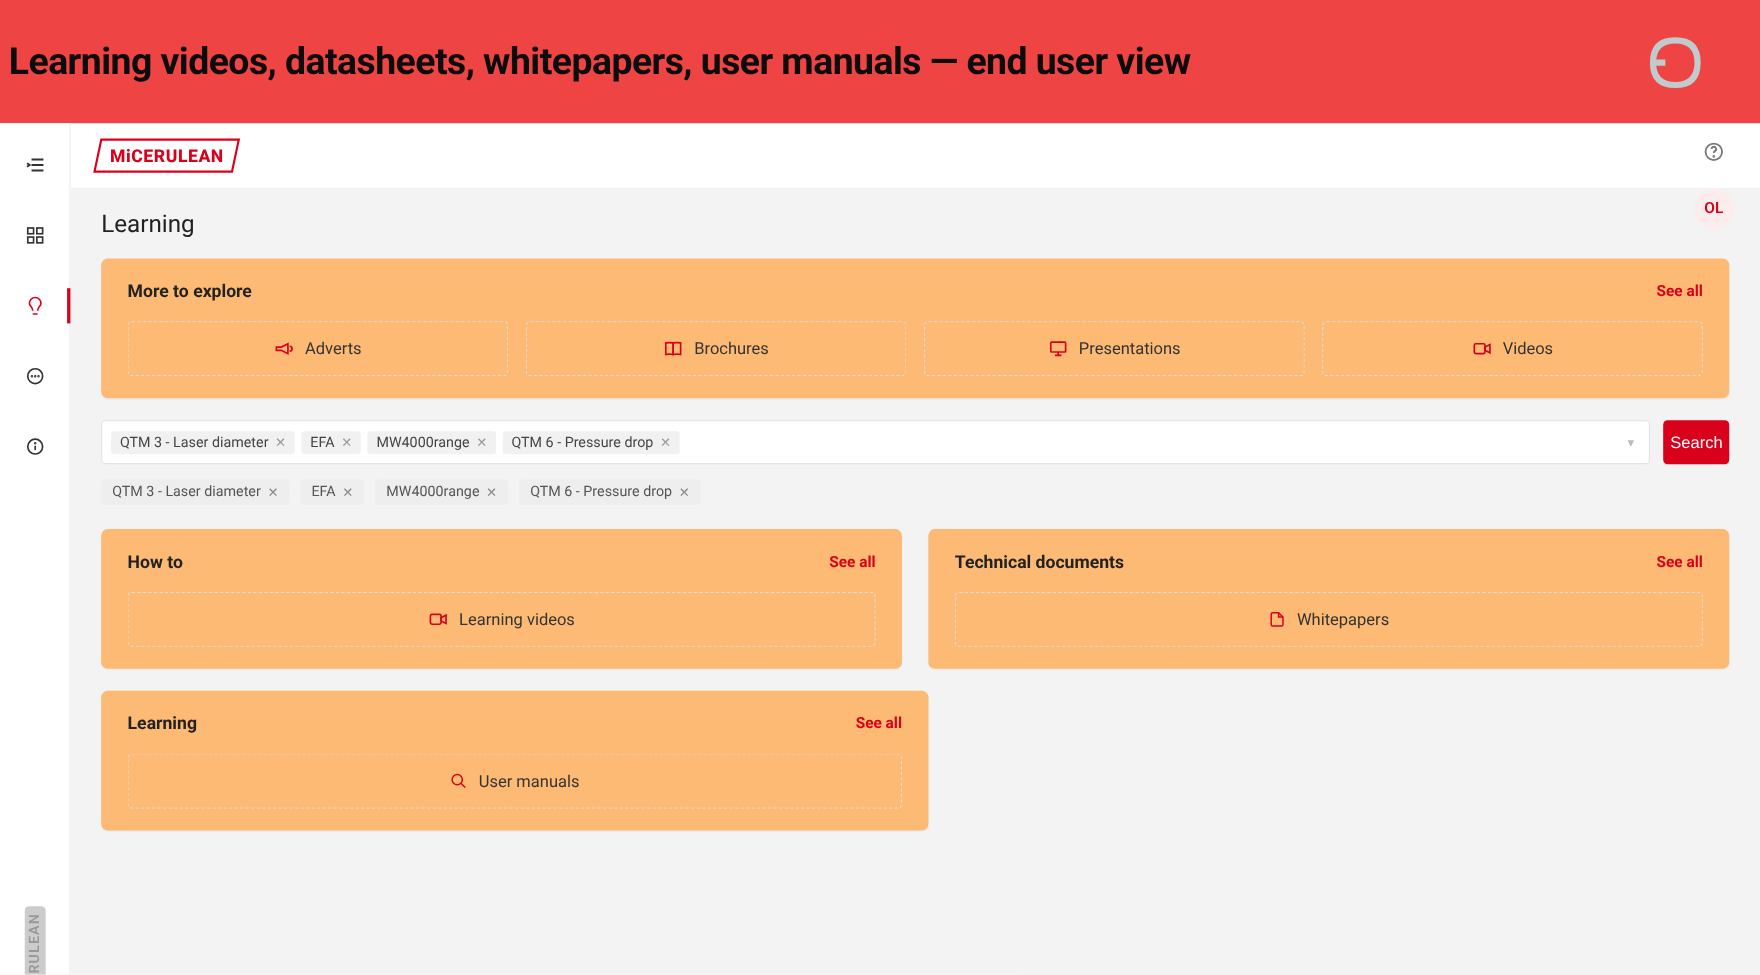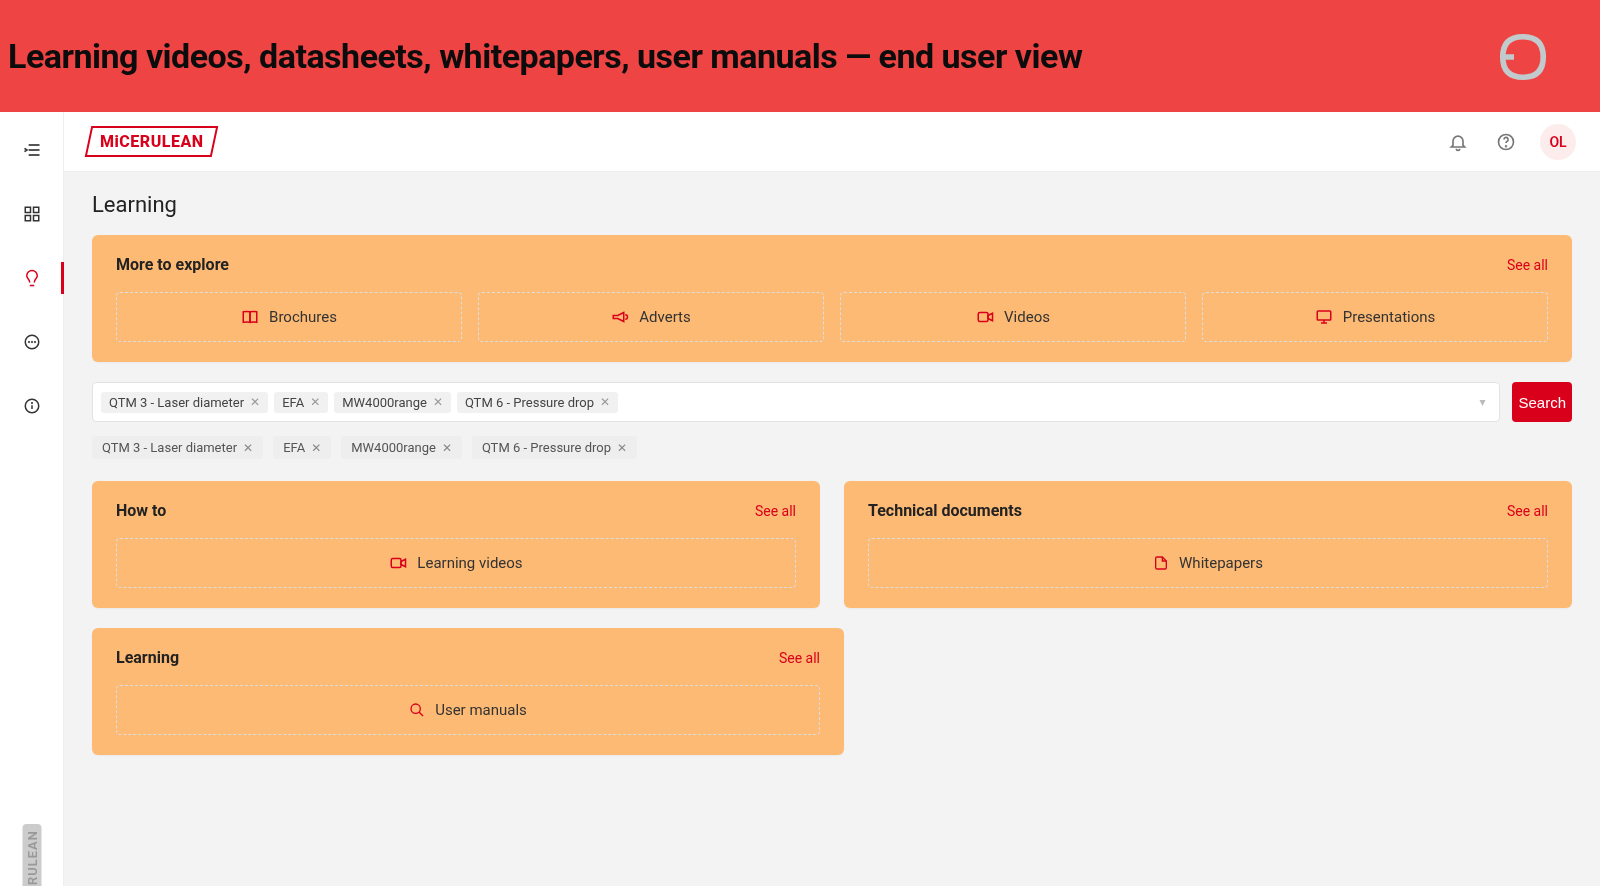--- a/index.html
+++ b/index.html
@@ -15,31 +15,31 @@
 .sidebar-item { width: 40px; height: 40px; display: flex; align-items: center; justify-content: center; cursor: pointer; color: #333; position: relative; }
 .sidebar-item.active { color: #d9001b; }
 .sidebar-item.active::after { content: ""; position: absolute; right: -12px; top: 4px; bottom: 4px; width: 3px; background: #d9001b; }
 .sidebar-brand { position: absolute; bottom: 10px; left: 50%; transform: translateX(-50%) rotate(-90deg); transform-origin: center; color: #999; font-size: 13px; font-weight: 600; letter-spacing: 1px; white-space: nowrap; background:#ccc; border-radius:4px; padding:2px 6px; }
 
 .main { flex: 1; display: flex; flex-direction: column; background: #f3f3f3; overflow:hidden; }
 
 .topbar { height: 60px; background: #fff; border-bottom: 1px solid #eee; display: flex; align-items: center; padding: 0 24px; }
 .logo-badge { border: 2px solid #d9001b; padding: 4px 10px; transform: skewX(-12deg); }
 .logo-badge span { display: inline-block; transform: skewX(12deg); color: #d9001b; font-weight: 800; font-size: 16px; letter-spacing: 0.5px; }
-.topbar-right { margin-left: auto; display: flex; align-items: center; gap: 20px; }
+.topbar-right { margin-left: auto; display: flex; align-items: center; gap: 20px; flex-direction: column; }
 .icon-btn { width: 28px; height: 28px; display: flex; align-items: center; justify-content: center; cursor: pointer; color: #666; }
 .avatar { width: 36px; height: 36px; border-radius: 50%; background: #fdecec; color: #d9001b; display: flex; align-items: center; justify-content: center; font-weight: 600; font-size: 14px; cursor: pointer; }
 
 .content { flex: 1; padding: 20px 28px; overflow-y: auto; }
 .page-title { font-size: 22px; font-weight: 400; color: #222; margin-bottom: 18px; }
 
 .card { background: #fdba74; border-radius: 6px; padding: 20px 24px; margin-bottom: 20px; box-shadow: 0 1px 2px rgba(0,0,0,0.04); }
 .card-head { display: flex; align-items: center; justify-content: space-between; margin-bottom: 18px; }
 .card-title { font-size: 16px; font-weight: 700; color: #222; }
-.see-all { color: #d9001b; font-size: 14px; cursor: pointer; text-decoration: none; }
+.see-all { color: #d9001b; font-size: 14px; cursor: pointer; text-decoration: none; font-weight: bold; }
 
 .tile-row { display: flex; gap: 16px; }
 .tile-row.two > .tile { flex: 1; }
 .tile { flex: 1; border: 1px dashed #ddd; border-radius: 4px; height: 50px; display: flex; align-items: center; justify-content: center; gap: 10px; cursor: pointer; color: #333; font-size: 15px; }
 .tile-icon { color: #d9001b; display:flex; align-items:center; }
 
 .search-row { display: flex; gap: 12px; margin-bottom: 14px; }
 .search-box { flex: 1; background: #fff; border: 1px solid #e3e3e3; border-radius: 4px; display: flex; align-items: center; padding: 4px 8px; gap: 6px; min-height: 36px; position:relative; }
 .chip { background: #f1f1f1; border-radius: 3px; padding: 3px 8px; font-size: 13px; color: #444; display: inline-flex; align-items: center; gap: 6px; }
 .chip .x { color: #999; cursor: pointer; font-size: 12px; }
@@ -135,53 +135,53 @@
 
       <div class="card">
         <div class="card-head">
           <div class="card-title">More to explore</div>
           <a class="see-all">See all</a>
         </div>
         <div class="tile-row">
           <div class="tile">
             <span class="tile-icon">
                 <svg width="18" height="18" viewBox="0 0 24 24" fill="none" stroke="#d9001b" stroke-width="2">
+                  <path d="M3 10 v4 l6 0 l8 4 V6 l-8 4 z"></path>
+                  <path d="M19 9 a3 3 0 0 1 0 6"></path>
+                </svg>
+              </span>
+            <span>Adverts</span>
+          </div>
+          <div class="tile">
+            <span class="tile-icon">
+                <svg width="18" height="18" viewBox="0 0 24 24" fill="none" stroke="#d9001b" stroke-width="2">
                   <path d="M3 5 a9 3 0 0 1 9 0 v14 a9 3 0 0 0-9 0 z"></path>
                   <path d="M21 5 a9 3 0 0 0-9 0 v14 a9 3 0 0 1 9 0 z"></path>
                 </svg>
               </span>
             <span>Brochures</span>
-          </div>
-          <div class="tile">
-            <span class="tile-icon">
-                <svg width="18" height="18" viewBox="0 0 24 24" fill="none" stroke="#d9001b" stroke-width="2">
-                  <path d="M3 10 v4 l6 0 l8 4 V6 l-8 4 z"></path>
-                  <path d="M19 9 a3 3 0 0 1 0 6"></path>
-                </svg>
-              </span>
-            <span>Adverts</span>
-          </div>
-          <div class="tile">
-            <span class="tile-icon">
-                <svg width="18" height="18" viewBox="0 0 24 24" fill="none" stroke="#d9001b" stroke-width="2">
-                  <rect x="3" y="6" width="13" height="12" rx="2"></rect>
-                  <polygon points="16,10 22,7 22,17 16,14"></polygon>
-                </svg>
-              </span>
-            <span>Videos</span>
           </div>
           <div class="tile">
             <span class="tile-icon">
                 <svg width="18" height="18" viewBox="0 0 24 24" fill="none" stroke="#d9001b" stroke-width="2">
                   <rect x="3" y="4" width="18" height="12" rx="1"></rect>
                   <line x1="12" y1="16" x2="12" y2="20"></line>
                   <line x1="8" y1="20" x2="16" y2="20"></line>
                 </svg>
               </span>
             <span>Presentations</span>
+          </div>
+          <div class="tile">
+            <span class="tile-icon">
+                <svg width="18" height="18" viewBox="0 0 24 24" fill="none" stroke="#d9001b" stroke-width="2">
+                  <rect x="3" y="6" width="13" height="12" rx="2"></rect>
+                  <polygon points="16,10 22,7 22,17 16,14"></polygon>
+                </svg>
+              </span>
+            <span>Videos</span>
           </div>
         </div>
       </div>
 
       <div class="search-row">
         <div class="search-box">
           <span class="chip">
               <span>QTM 3 - Laser diameter</span>
               <span class="x">✕</span>
             </span>

